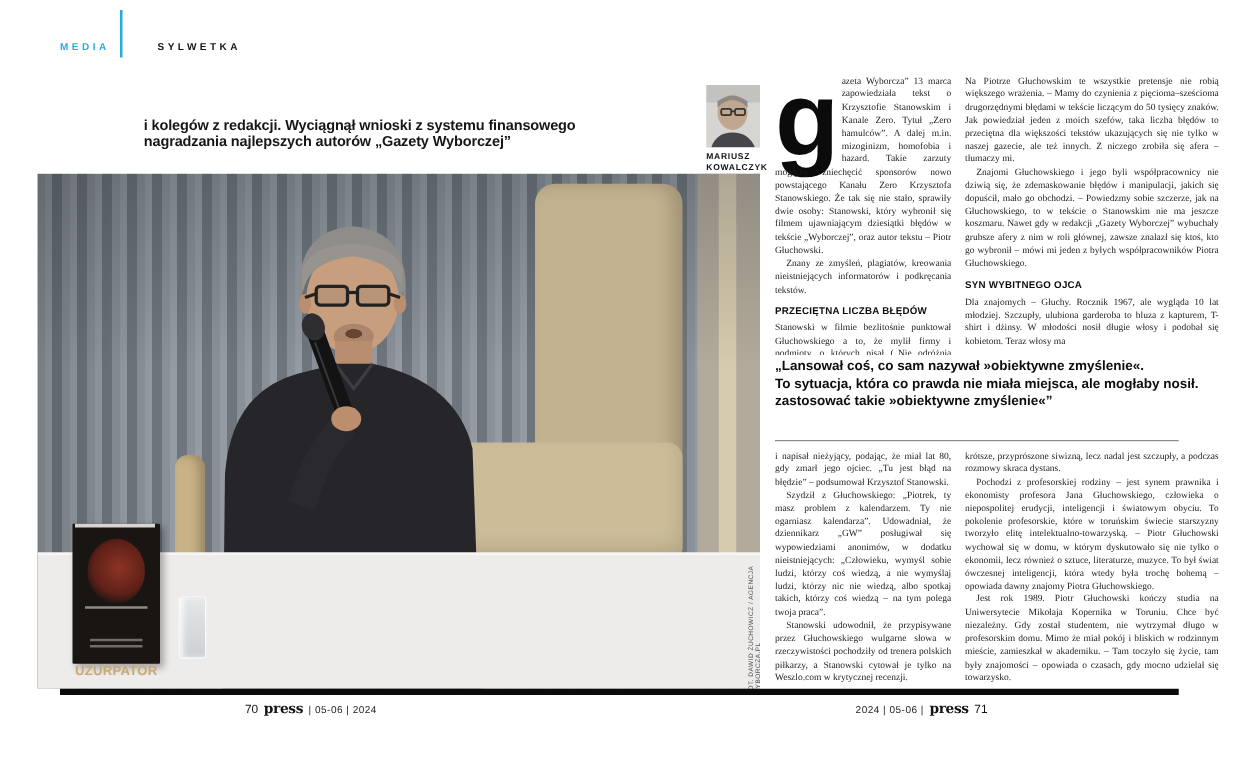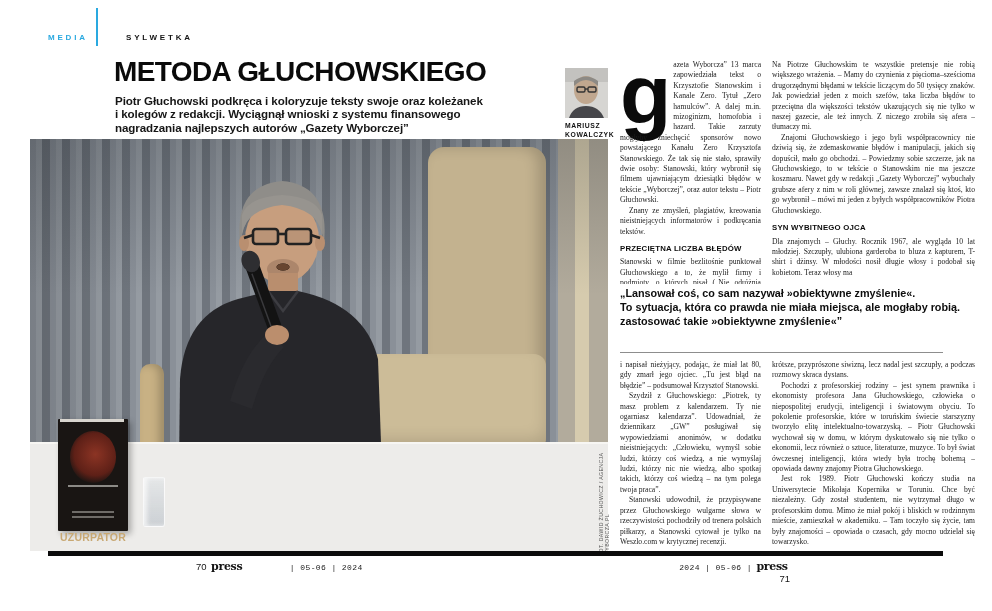--- a/index.html
+++ b/index.html
@@ -64,34 +64,32 @@
   .dropcap{float:left;font-family:"Liberation Sans",sans-serif;font-weight:800;font-size:84px;
        line-height:64px;margin:3px 5px 0 0;color:#0b0b0b;letter-spacing:-3px;}
 
   .pullquote{font-weight:700;font-size:10.8px;line-height:13.8px;color:#0d0d0d;}
   .thin-rule{height:1px;background:#8d8d8d;}
   .bottom-bar{left:48px;top:551px;width:895px;height:5px;background:#0b0b0b;}
 
   .footer{top:560px;font-size:8px;color:#141414;}
   .footer .pageno{font-weight:400;font-size:9.5px;font-family:"Liberation Sans",sans-serif;}
   .footer .logo{font-family:"DejaVu Serif",serif;font-weight:700;font-size:11px;letter-spacing:-.3px;}
-  .footer .issue{font-family:Liberation Mono, monospace;font-size:8px;letter-spacing:.4px;color:#222;margin-left:43px;}
+  .footer .issue{font-family:Liberation Sans, sans-serif;font-size:8px;letter-spacing:.4px;color:#222;}
 </style>
 </head>
 <body>
 
 <div id="spread">
 
   <div class="abs kicker kicker-media" style="left:48px;top:33px;">MEDIA</div>
   <div class="abs kicker-rule" style="left:96px;top:8px;"></div>
   <div class="abs kicker kicker-sub" style="left:108px;top:33px;padding-left:18px;">SYLWETKA</div>
 
-  <div class="abs headline" style="left:114px;top:56px;">METODA GŁUCHOWSKIEGO</div>
   <div class="abs deck" style="left:115px;top:94px;">
-    <div>Piotr Głuchowski podkręca i koloryzuje teksty swoje oraz koleżanek</div>
     <div>i kolegów z redakcji. Wyciągnął wnioski z systemu finansowego</div>
     <div>nagradzania najlepszych autorów „Gazety Wyborczej”</div>
   </div>
 
   <div class="abs photo">
     <div class="abs wall-panel"></div>
     <div class="abs wall-strip"></div>
     <div class="abs photo-shade"></div>
     <div class="abs chair-back"></div>
     <div class="abs chair-arm"></div>
@@ -170,21 +168,21 @@
     <div class="colB">
         <div class="b-para0">Na Piotrze Głuchowskim te wszystkie pretensje nie robią większego wrażenia. – Mamy do czynienia z pięcioma–sześcioma drugorzędnymi błędami w tekście liczącym do 50 tysięcy znaków. Jak powiedział jeden z moich szefów, taka liczba błędów to przeciętna dla większości tekstów ukazujących się nie tylko w naszej gazecie, ale też innych. Z niczego zrobiła się afera – tłumaczy mi.</div>
         <div class="b-para">Znajomi Głuchowskiego i jego byli współpracownicy nie dziwią się, że zdemaskowanie błędów i manipulacji, jakich się dopuścił, mało go obchodzi. – Powiedzmy sobie szczerze, jak na Głuchowskiego, to w tekście o Stanowskim nie ma jeszcze koszmaru. Nawet gdy w redakcji „Gazety Wyborczej” wybuchały grubsze afery z nim w roli głównej, zawsze znalazł się ktoś, kto go wybronił – mówi mi jeden z byłych współpracowników Piotra Głuchowskiego.</div>
         <div class="b-h">SYN WYBITNEGO OJCA</div>
         <div class="b-para0">Dla znajomych – Głuchy. Rocznik 1967, ale wygląda 10 lat młodziej. Szczupły, ulubiona garderoba to bluza z kapturem, T-shirt i dżinsy. W młodości nosił długie włosy i podobał się kobietom. Teraz włosy ma</div>
       </div>
   </div>
 
   <div class="abs pullquote" style="left:620px;top:287px;width:360px;">
     <div>„Lansował coś, co sam nazywał »obiektywne zmyślenie«.</div>
-    <div>To sytuacja, która co prawda nie miała miejsca, ale mogłaby robią.</div>
+    <div>To sytuacja, która co prawda nie miała miejsca, ale mogłaby nosił.</div>
     <div>zastosować takie »obiektywne zmyślenie«”</div>
   </div>
 
   <div class="abs thin-rule" style="left:620px;top:352px;width:323px;"></div>
 
   <div class="abs article" style="left:620px;top:360px;width:355px;height:187px;">
     <div class="colA">
         <div class="b-para0">i napisał nieżyjący, podając, że miał lat 80, gdy zmarł jego ojciec. „Tu jest błąd na błędzie” – podsumował Krzysztof Stanowski.</div>
         <div class="b-para">Szydził z Głuchowskiego: „Piotrek, ty masz problem z kalendarzem. Ty nie ogarniasz kalendarza”. Udowadniał, że dziennikarz „GW” posługiwał się wypowiedziami anonimów, w dodatku nieistniejących: „Człowieku, wymyśl sobie ludzi, którzy coś wiedzą, a nie wymyślaj ludzi, którzy nic nie wiedzą, albo spotkaj takich, którzy coś wiedzą – na tym polega twoja praca”.</div>
         <div class="b-para">Stanowski udowodnił, że przypisywane przez Głuchowskiego wulgarne słowa w rzeczywistości pochodziły od trenera polskich piłkarzy, a Stanowski cytował je tylko na Weszlo.com w krytycznej recenzji.</div>

